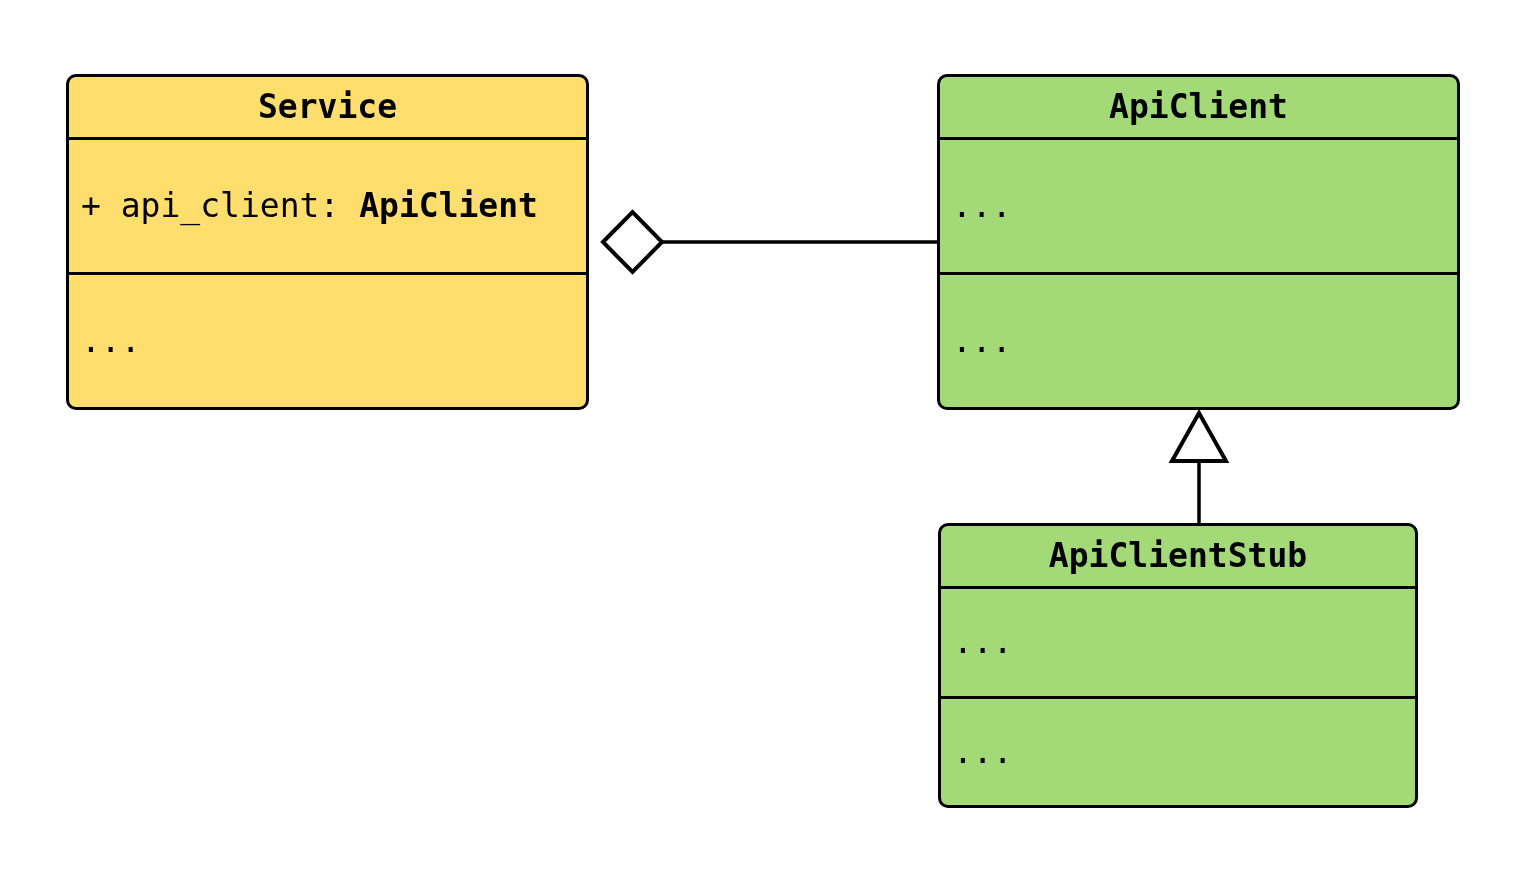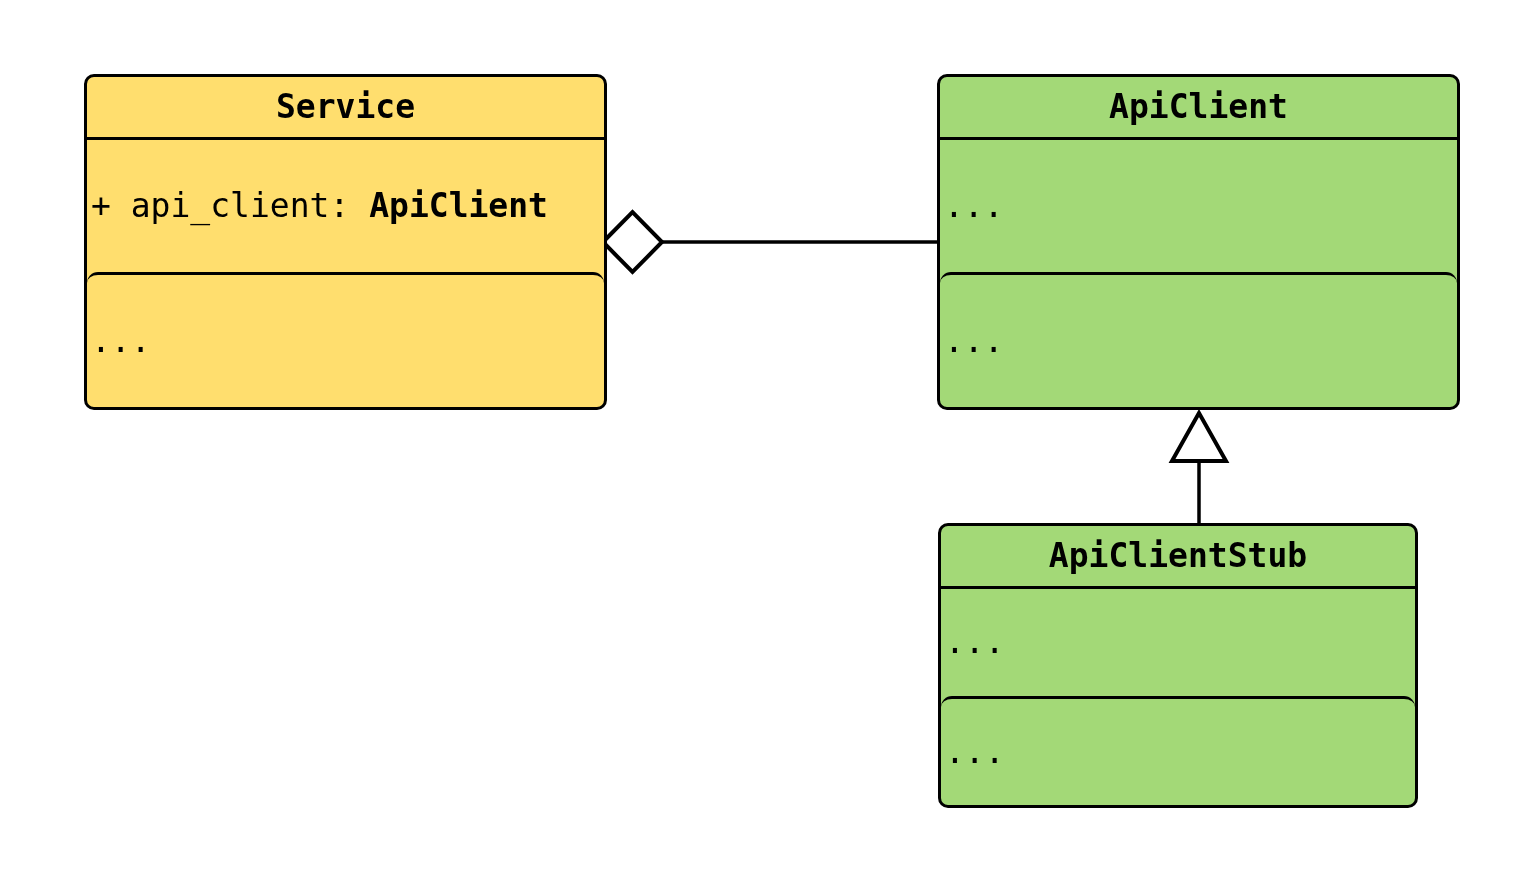--- a/index.html
+++ b/index.html
@@ -39,38 +39,37 @@
     position: absolute;
     box-sizing: border-box;
     border: 3px solid #000000;
     border-radius: 10px;
     display: flex;
     flex-direction: column;
     overflow: hidden;
     font-size: 33px;
     line-height: 1.1;
   }
-  .uml-class.service     { left: 84px;  top: 74px;  width: 523px; height: 336px; }
+  .uml-class.service     { left: 66px;  top: 74px;  width: 523px; height: 336px; }
   .uml-class.apiclient   { left: 937px; top: 74px;  width: 523px; height: 336px; }
   .uml-class.apiclientstub { left: 938px; top: 523px; width: 480px; height: 285px; }
   .uml-title {
     flex: 0 0 60px;
     border-bottom: 3px solid #000000;
     display: flex;
     align-items: center;
     justify-content: center;
     font-weight: 700;
   }
   .uml-section {
     flex: 1 1 0;
     display: flex;
     align-items: center;
-    padding: 0 4px;
+    padding: 0 12px;
     white-space: pre;
-    border-radius: 11px;
   }
   .uml-section.methods {
     border-top: 3px solid #000000;
   }
   .bold { font-weight: 700; }
 </style>
 </head>
 <body>
 
 <div class="canvas">

